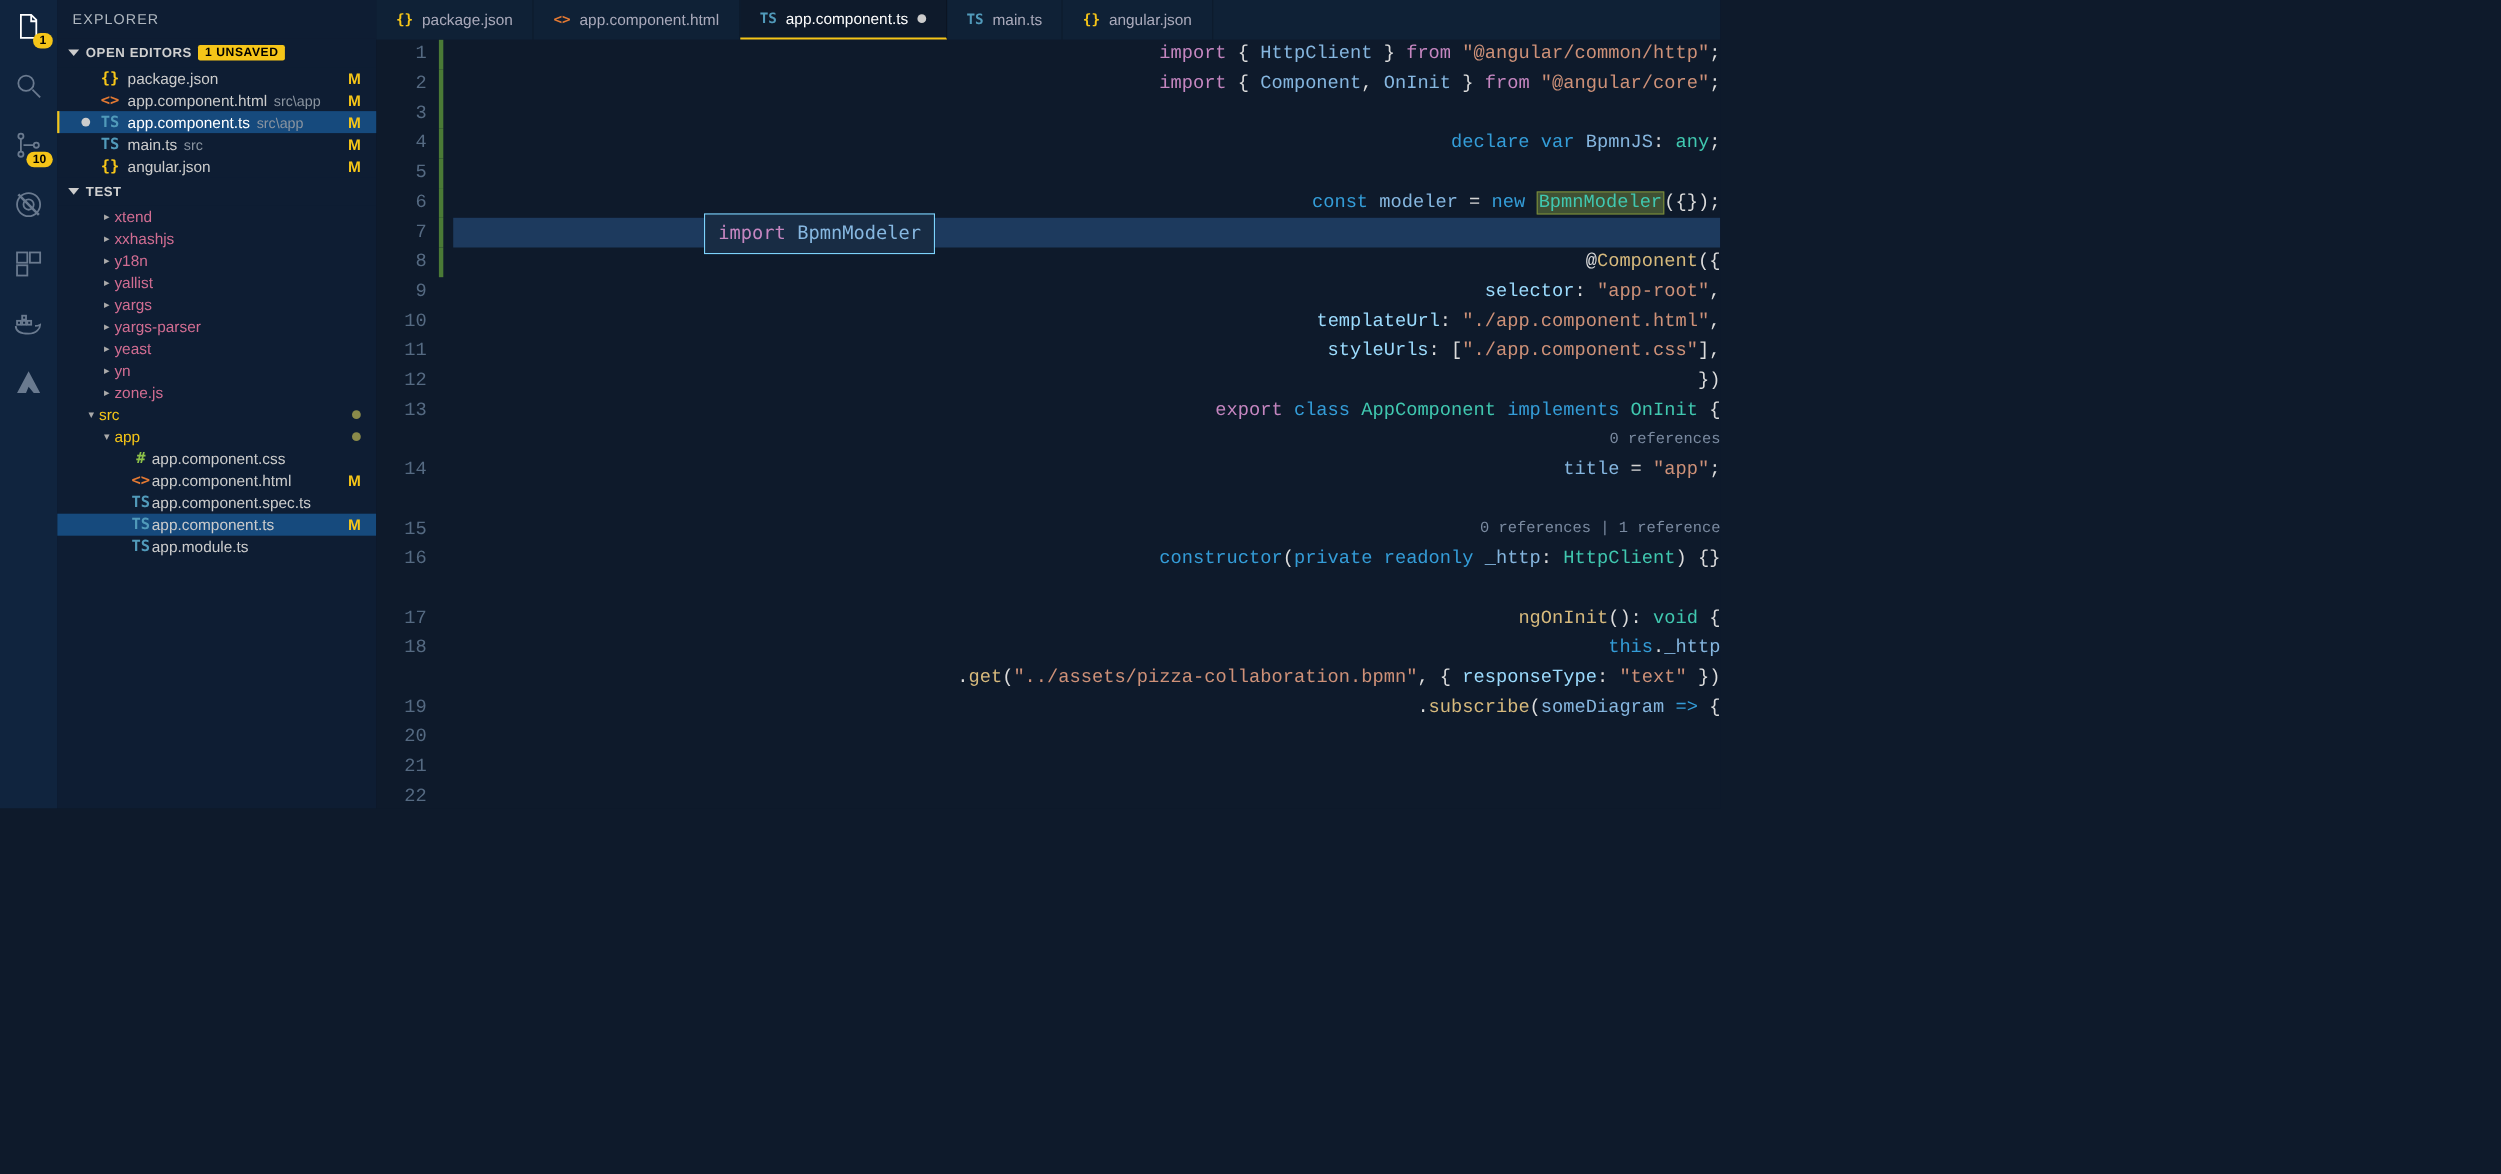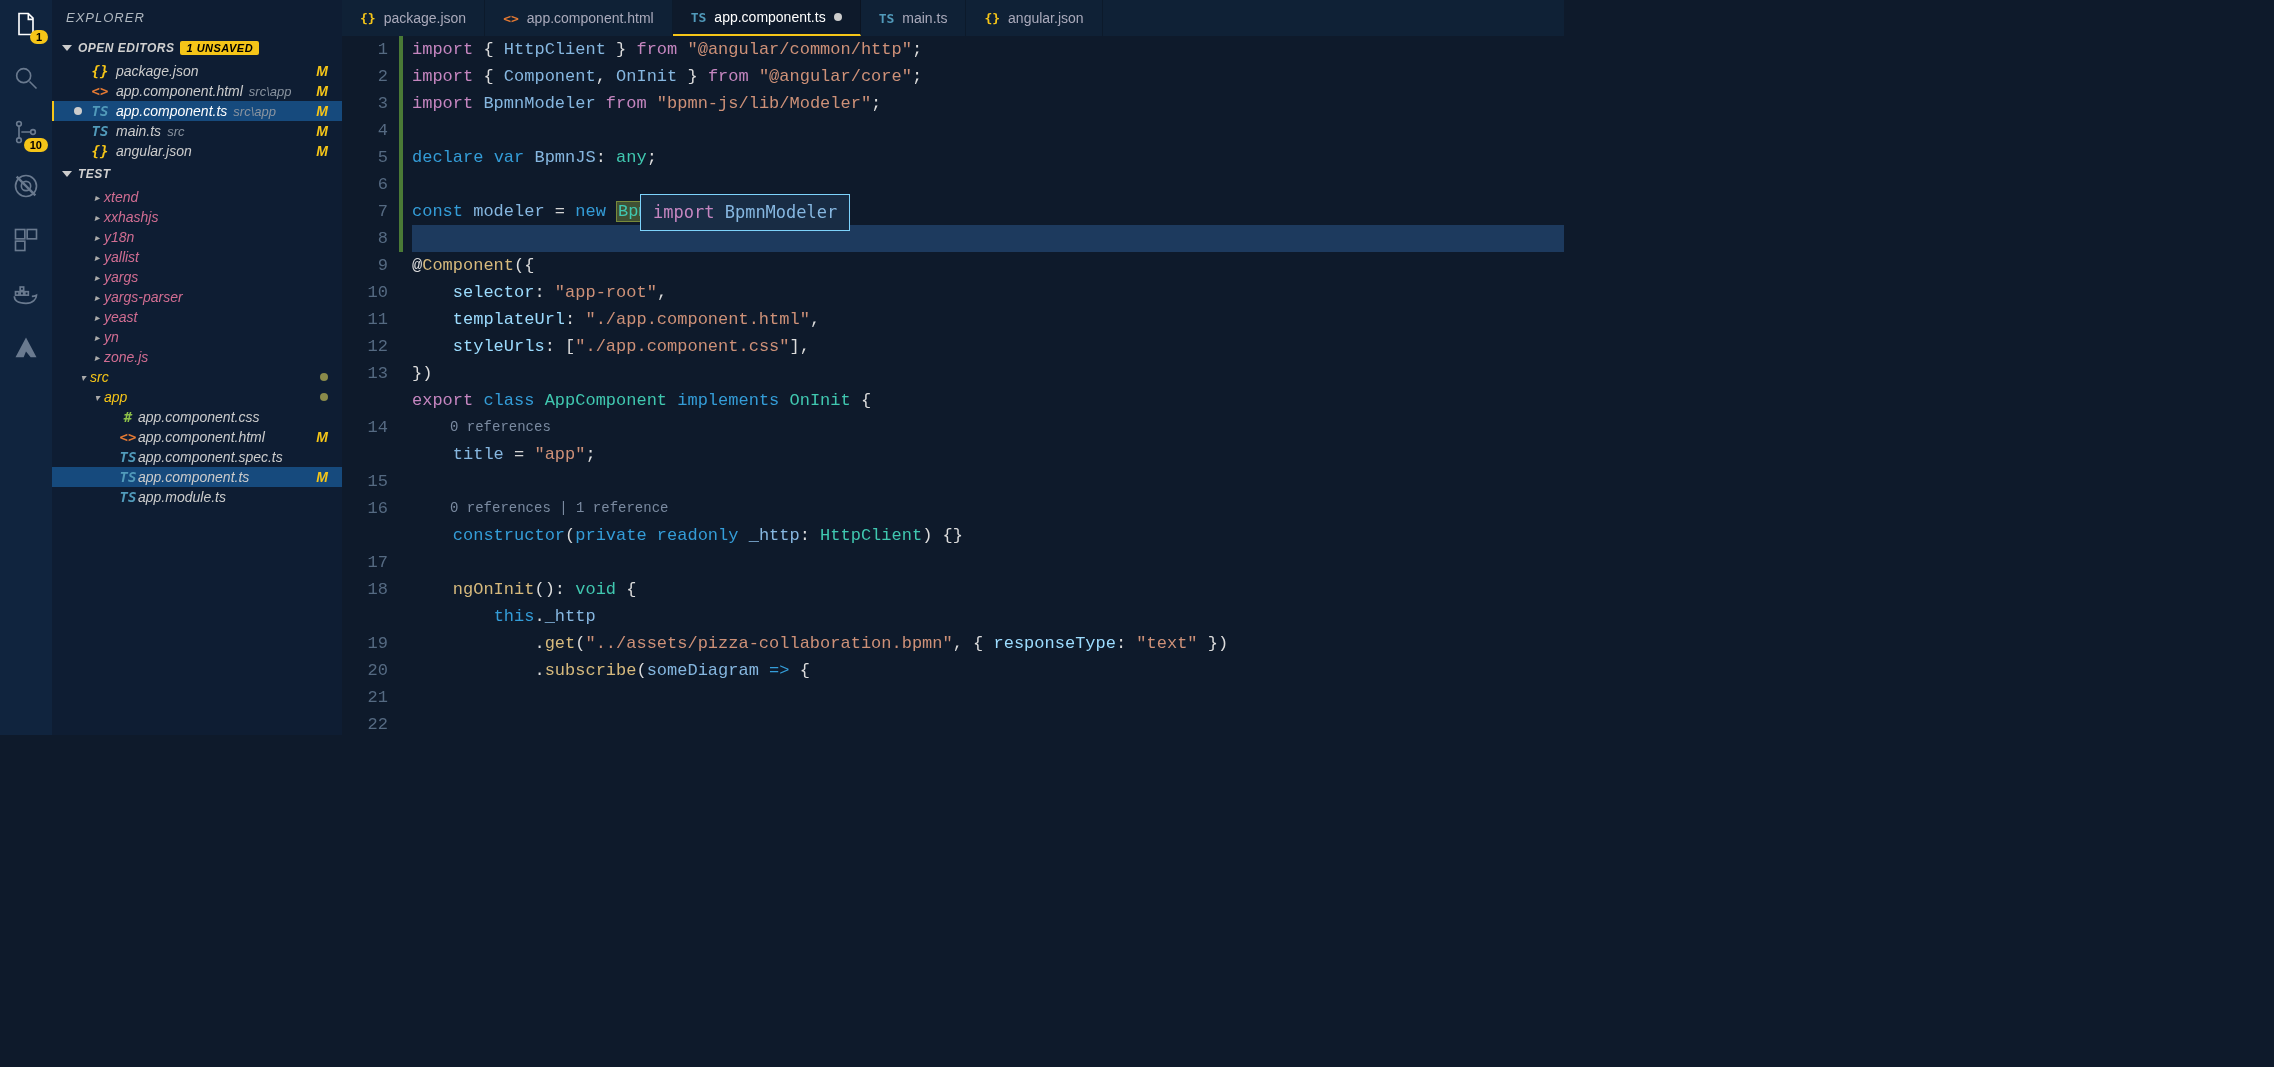--- a/index.html
+++ b/index.html
@@ -7,21 +7,21 @@
   .root { display:flex; height:100%; }
 
   
   .actbar { width:52px; background:#10243e; display:flex; flex-direction:column; align-items:center; padding-top:10px; gap:26px; }
   .act-icon { width:28px; height:28px; position:relative; cursor:pointer; color:#6a7a8f; }
   .act-icon.active { color:#fff; }
   .act-icon svg { width:100%; height:100%; stroke:currentColor; fill:none; stroke-width:1.4; }
   .badge { position:absolute; bottom:-6px; right:-8px; background:#f5c518; color:#000; font-size:11px; font-weight:600; border-radius:10px; padding:1px 6px; }
 
   
-  .sidebar { width:290px; background:#0e1d33; display:flex; flex-direction:column; color:#ccc; font-size:14px;font-style:italic; }
+  .sidebar { width:290px; background:#0e1d33; display:flex; flex-direction:column; color:#ccc; font-size:14px; }
   .sb-title { padding:10px 14px; color:#b0b8c0; letter-spacing:1px; font-size:13px; }
   .sec-hdr { background:#0e1d33; padding:6px 8px 6px 10px; color:#d0d0d0; font-weight:600; font-size:12px; letter-spacing:0.5px; display:flex; align-items:center; gap:6px; cursor:pointer; }
   .sec-hdr .tri { width:0; height:0; border-left:5px solid transparent; border-right:5px solid transparent; border-top:6px solid #ccc; display:inline-block; }
   .pill { background:#f5c518; color:#000; font-size:11px; font-weight:600; padding:1px 6px; border-radius:2px;text-align:center; }
 
   .row { display:flex; align-items:center; padding:2px 14px 2px 22px; height:20px; position:relative; cursor:pointer; }
   .row .ricn { width:20px; text-align:center; margin-right:6px; font-family:Consolas,monospace; font-size:14px; font-weight:600; }
   .row .mtag { position:absolute; right:14px; color:#f5c518; font-weight:600; }
   .row.active { background:#164a7d; color:#fff; }
   .row.activebar::before { content:""; position:absolute; left:0; top:0; bottom:0; width:2px; background:#f5c518; }
@@ -45,21 +45,21 @@
   .tab .ticn { font-family:Consolas,monospace; font-size:13px; font-weight:600; }
   .tab .tdot { width:8px; height:8px; background:#ccc; border-radius:50%; }
 
   .code { flex:1; display:flex; font-family:Consolas,"Courier New",monospace; font-size:17px; line-height:27px; overflow:hidden; }
   .gut { width:56px; text-align:right; padding-right:10px; color:#556a82; user-select:none; }
   .gbar { width:6px; }
   .gbar .m { height:27px; }
   .gbar .diff { background:#4a7a36; width:4px; margin-left:1px; }
   .gut .ln { height:27px; }
   .src { flex:1; position:relative; padding-left:8px; }
-  .src .l { height:27px; white-space:pre; }
+  .src .l { height:27px; white-space:pre;text-align:right; }
   .src .l.hl { background:#1d3a5e; }
   .lens { color:#7a8aa0; font-size:14px; height:27px; padding-left:38px; }
 
   
   .kw  { color:#c586c0; }
   .kw2 { color:#349dd8;margin-top:44px; }
   .cls { color:#40c8b0; }
   .fn  { color:#d7ba7d; }
   .str { color:#ce9178; }
   .nm  { color:#86b7e0; }
@@ -339,21 +339,20 @@
           <div class="m "></div>
         </div>
       <div class="src" id="src">
         <div class="hint">
           <span class="kw">import</span>
           <span> </span>
           <span class="nm">BpmnModeler</span>
         </div>
       <div class="l"><span class="kw">import</span> <span class="pn">{</span> <span class="nm">HttpClient</span> <span class="pn">}</span> <span class="kw">from</span> <span class="str">"@angular/common/http"</span><span class="pn">;</span></div>
           <div class="l"><span class="kw">import</span> <span class="pn">{</span> <span class="nm">Component</span><span class="pn">,</span> <span class="nm">OnInit</span> <span class="pn">}</span> <span class="kw">from</span> <span class="str">"@angular/core"</span><span class="pn">;</span></div>
-          <div class="l"><span class="kw">import</span> <span class="nm">BpmnModeler</span> <span class="kw">from</span> <span class="str">"bpmn-js/lib/Modeler"</span><span class="pn">;</span></div>
           <div class="l"></div>
           <div class="l"><span class="kw2">declare</span> <span class="kw2">var</span> <span class="nm">BpmnJS</span><span class="pn">:</span> <span class="cls">any</span><span class="pn">;</span></div>
           <div class="l"></div>
           <div class="l"><span class="kw2">const</span> <span class="nm">modeler</span> <span class="op">=</span> <span class="kw2">new</span> <span class="cls sel-hi">BpmnModeler</span><span class="pn">({});</span></div>
           <div class="l hl"></div>
           <div class="l"><span class="pn">@</span><span class="fn">Component</span><span class="pn">({</span></div>
           <div class="l">    <span class="pr">selector</span><span class="pn">:</span> <span class="str">"app-root"</span><span class="pn">,</span></div>
           <div class="l">    <span class="pr">templateUrl</span><span class="pn">:</span> <span class="str">"./app.component.html"</span><span class="pn">,</span></div>
           <div class="l">    <span class="pr">styleUrls</span><span class="pn">:</span> <span class="pn">[</span><span class="str">"./app.component.css"</span><span class="pn">],</span></div>
           <div class="l"><span class="pn">})</span></div>

